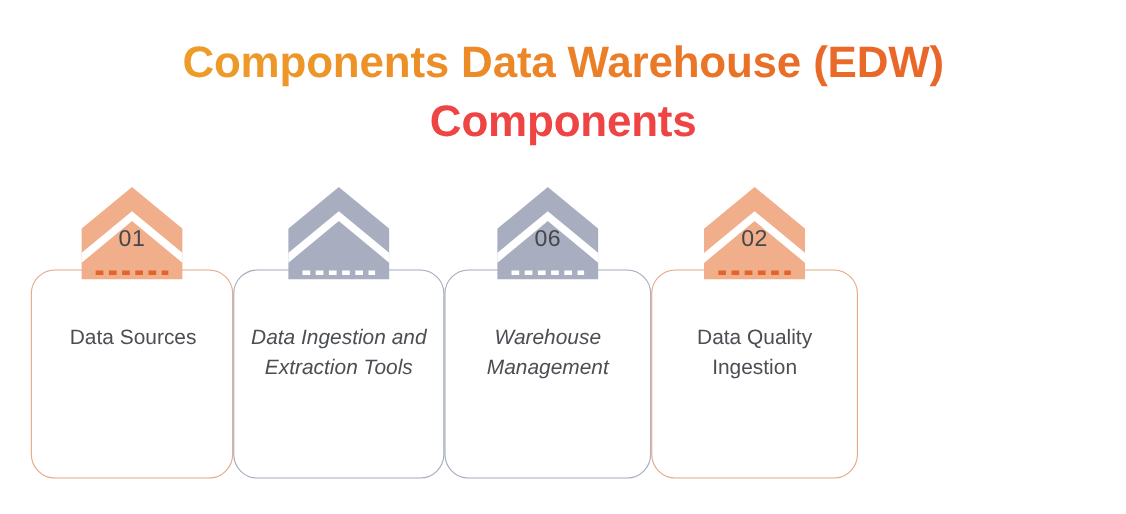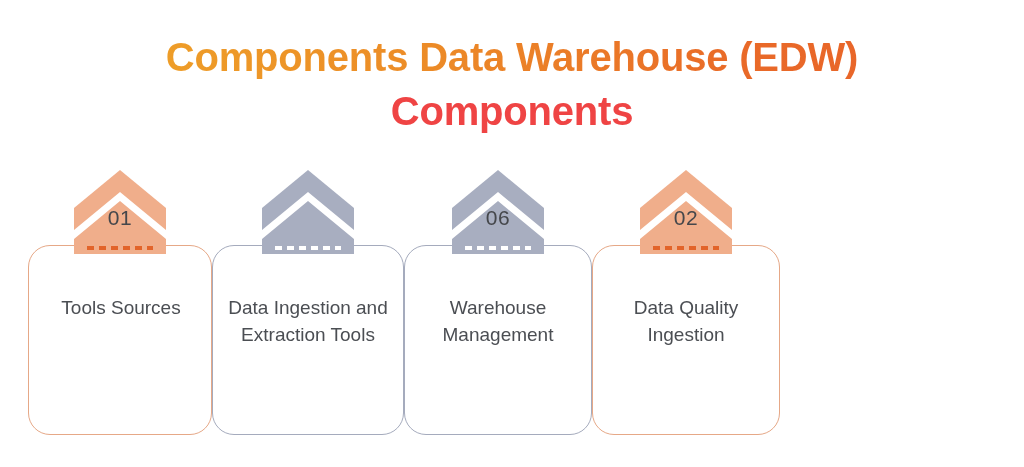--- a/index.html
+++ b/index.html
@@ -103,20 +103,21 @@
     width: 184px;
     height: 190px;
     box-sizing: border-box;
     border: 1.6px solid #E6A887;
     border-radius: 22px;
     background: transparent;
     z-index: 1;
   }
   .step.gray .card {
     border-color: #A5ABBD;
+    font-style: italic;
   }
 
   .card-label {
     position: absolute;
     top: 48px;
     left: 8px;
     width: 168px;
     text-align: center;
     font-size: 19px;
     line-height: 27px;
@@ -153,21 +154,21 @@
     <div class="step step-1 orange">
       <div class="marker">
         <svg viewBox="0 0 92 84" xmlns="http://www.w3.org/2000/svg">
           <path d="M46 0 L92 38 L92 84 L0 84 L0 38 Z" fill="#F0AE8B"></path>
           <path d="M46 22 L92 60 L92 69 L46 31 L0 69 L0 60 Z" fill="#FFFFFF"></path>
           <line x1="13" y1="78" x2="79" y2="78" stroke="#E2642A" stroke-width="4" stroke-dasharray="7 5" stroke-linecap="butt"></line>
         </svg>
         <div class="marker-number">01</div>
       </div>
       <div class="card">
-        <div class="card-label">Tools Sources</div>
+        <div class="card-label">Data Sources</div>
       </div>
     </div>
 
     <div class="step step-2 gray">
       <div class="marker">
         <svg viewBox="0 0 92 84" xmlns="http://www.w3.org/2000/svg">
           <path d="M46 0 L92 38 L92 84 L0 84 L0 38 Z" fill="#A8AEC0"></path>
           <path d="M46 22 L92 60 L92 69 L46 31 L0 69 L0 60 Z" fill="#FFFFFF"></path>
           <line x1="13" y1="78" x2="79" y2="78" stroke="#FFFFFF" stroke-width="4" stroke-dasharray="7 5" stroke-linecap="butt"></line>
         </svg>

